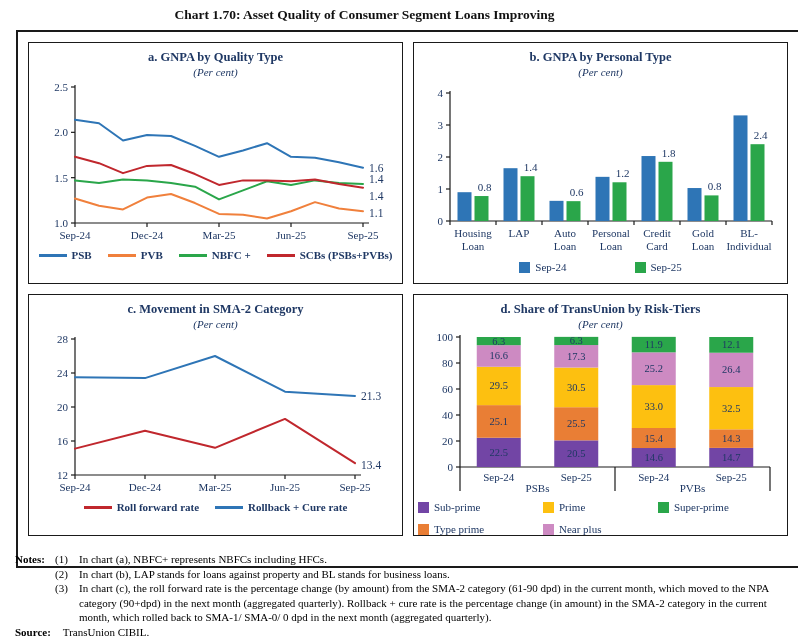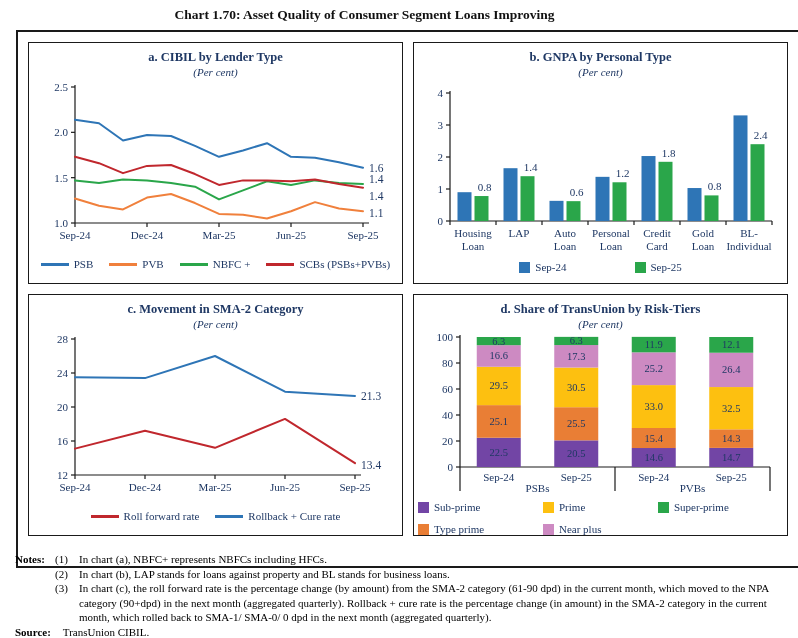--- a/index.html
+++ b/index.html
@@ -8,21 +8,21 @@
     font-size:13.5px;font-weight:bold;color:#111;}
   .outer-box{position:absolute;left:16px;top:30px;width:760px;height:514px;
     border:2px solid #1a1a1a;padding:10px;box-sizing:content-box;
     display:grid;grid-template-columns:1fr 1fr;grid-template-rows:242px 242px;gap:10px;}
   .panel{border:1.5px solid #1a1a1a;position:relative;overflow:hidden;background:#fff;}
   .panel-title{margin-top:7px;text-align:center;font-size:12.5px;font-weight:bold;color:#1f3864;}
   .panel-subtitle{text-align:center;font-size:11px;font-style:italic;color:#1f3864;line-height:14px;}
   svg.chart{display:block;margin:0 auto;}
   svg text{font-family:"Liberation Serif","DejaVu Serif",serif;fill:#1f3864;}
   .legend{display:flex;justify-content:center;align-items:center;font-size:11px;color:#1f3864;}
-  .legend-line .legend-item{display:flex;align-items:center;margin:9px 8px;}
+  .legend-line .legend-item{display:flex;align-items:center;margin:0 8px;font-weight:bold;}
   .legend-line .swatch{display:inline-block;width:28px;height:3px;margin-right:5px;}
   .legend-sq .legend-item{display:flex;align-items:center;margin:0 34px;}
   .legend-sq .swatch{display:inline-block;width:11px;height:11px;margin-right:5px;}
   .legend-grid{display:grid;grid-template-columns:125px 115px 125px;row-gap:10px;
     justify-content:center;font-size:11px;color:#1f3864;margin-top:2px;}
   .legend-grid .legend-item{display:flex;align-items:center;}
   .legend-grid .swatch{display:inline-block;width:11px;height:11px;margin-right:5px;}
   .notes{position:absolute;left:15px;top:552px;width:770px;font-size:11px;line-height:14.5px;color:#000;}
   .note-row{display:flex;}
   .note-label{width:38px;font-weight:bold;flex:0 0 auto;}
@@ -32,21 +32,21 @@
   .src-label{font-weight:bold;margin-right:12px;}
 </style>
 </head>
 <body>
 
 <div class="page-title">Chart 1.70: Asset Quality of Consumer Segment Loans Improving</div>
 
 <div class="outer-box">
 
   <div class="panel">
-    <div class="panel-title">a. CIBIL by Lender Type</div>
+    <div class="panel-title">a. GNPA by Quality Type</div>
     <div class="panel-subtitle">(Per cent)</div>
     <svg class="chart" id="chart-0" width="358" height="170">
         <line x1="38" y1="6" x2="38" y2="144" stroke="#1a1a1a" stroke-width="1.2"></line>
         <line x1="38" y1="144" x2="332" y2="144" stroke="#1a1a1a" stroke-width="1.2"></line>
         <line x1="34" y1="144" x2="38" y2="144" stroke="#1a1a1a" stroke-width="1.2"></line>
         <text x="31" y="148" font-size="11" text-anchor="end">1.0</text>
         <line x1="34" y1="98.66666666666667" x2="38" y2="98.66666666666667" stroke="#1a1a1a" stroke-width="1.2"></line>
         <text x="31" y="102.66666666666667" font-size="11" text-anchor="end">1.5</text>
         <line x1="34" y1="53.333333333333336" x2="38" y2="53.333333333333336" stroke="#1a1a1a" stroke-width="1.2"></line>
         <text x="31" y="57.333333333333336" font-size="11" text-anchor="end">2.0</text>

